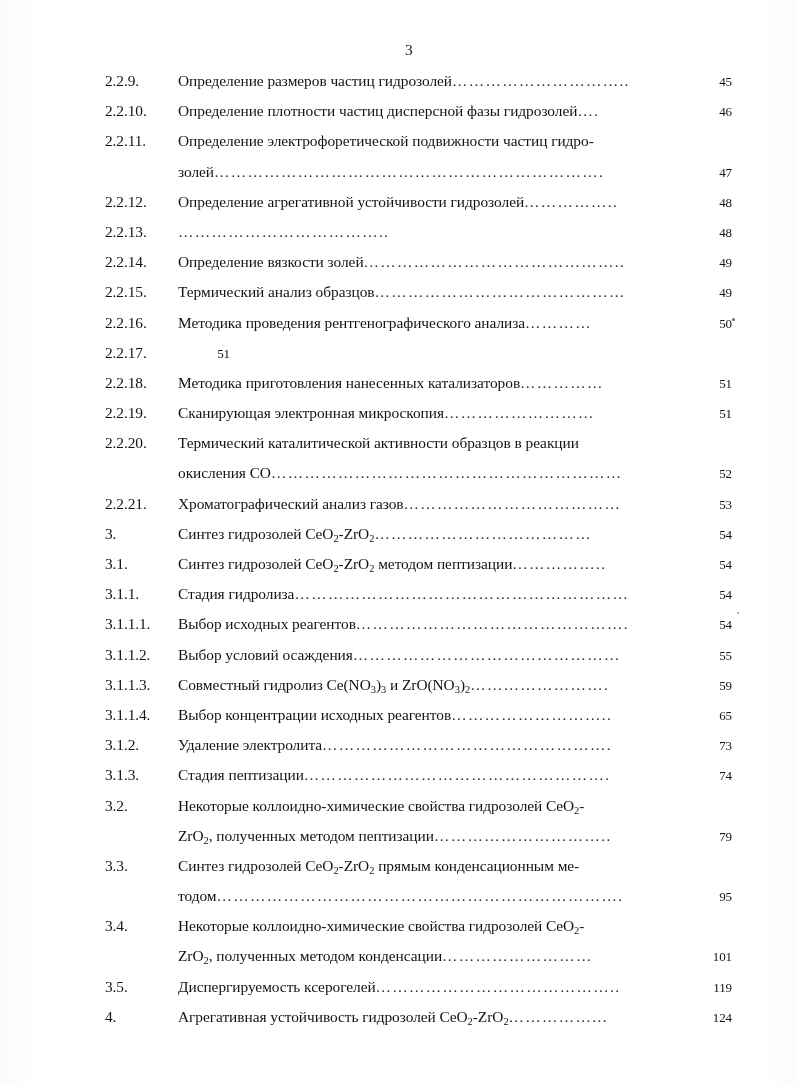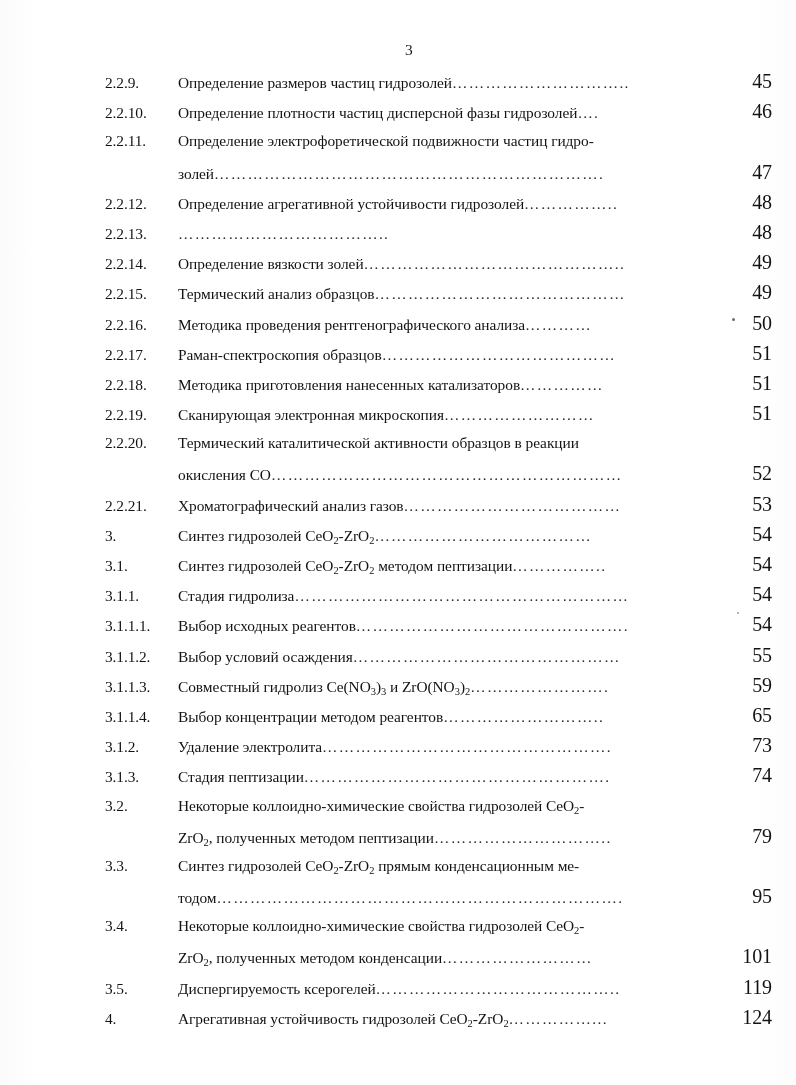--- a/index.html
+++ b/index.html
@@ -100,23 +100,23 @@
     color: #2a2a2a;
     margin-left: 0px;
     padding-right: 4px;
     text-align: left;
   }
   .leader.none { visibility: hidden; }
 
   .page-col {
     flex: 0 0 auto;
     width: 52px;
-    margin-right: 24px;
+    margin-right: 64px;
     text-align: right;
-    font-size: 20px;
+    font-size: 13px;
     letter-spacing: -0.1px;
   }
   .page-col.empty { visibility: hidden; }
 
   sub {
     font-size: 0.68em;
     vertical-align: -0.26em;
     line-height: 0;
   }
 
@@ -223,24 +223,20 @@
           <span class="title-col">
             <span class="title-text">Методика проведения  рентгенографического анализа</span>
             <span class="leader">…………</span>
           </span>
           <span class="page-col">50</span>
         </div>
       </div>
       <div class="toc-entry">
         <div class="toc-line">
           <span class="num-col">2.2.17.</span>
-          <span class="title-col">
-            <span class="title-text">Раман-спектроскопия образцов</span>
-            <span class="leader">……………………………………</span>
-          </span>
           <span class="page-col">51</span>
         </div>
       </div>
       <div class="toc-entry">
         <div class="toc-line">
           <span class="num-col">2.2.18.</span>
           <span class="title-col">
             <span class="title-text">Методика приготовления нанесенных катализаторов</span>
             <span class="leader">……………</span>
           </span>
@@ -342,21 +338,21 @@
             <span class="title-text">Совместный гидролиз Ce(NO<sub>3</sub>)<sub>3</sub> и ZrO(NO<sub>3</sub>)<sub>2</sub></span>
             <span class="leader">…………………….</span>
           </span>
           <span class="page-col">59</span>
         </div>
       </div>
       <div class="toc-entry">
         <div class="toc-line">
           <span class="num-col">3.1.1.4.</span>
           <span class="title-col">
-            <span class="title-text">Выбор концентрации методом реагентов</span>
+            <span class="title-text">Выбор концентрации исходных реагентов</span>
             <span class="leader">………………………..</span>
           </span>
           <span class="page-col">65</span>
         </div>
       </div>
       <div class="toc-entry">
         <div class="toc-line">
           <span class="num-col">3.1.2.</span>
           <span class="title-col">
             <span class="title-text">Удаление электролита</span>

